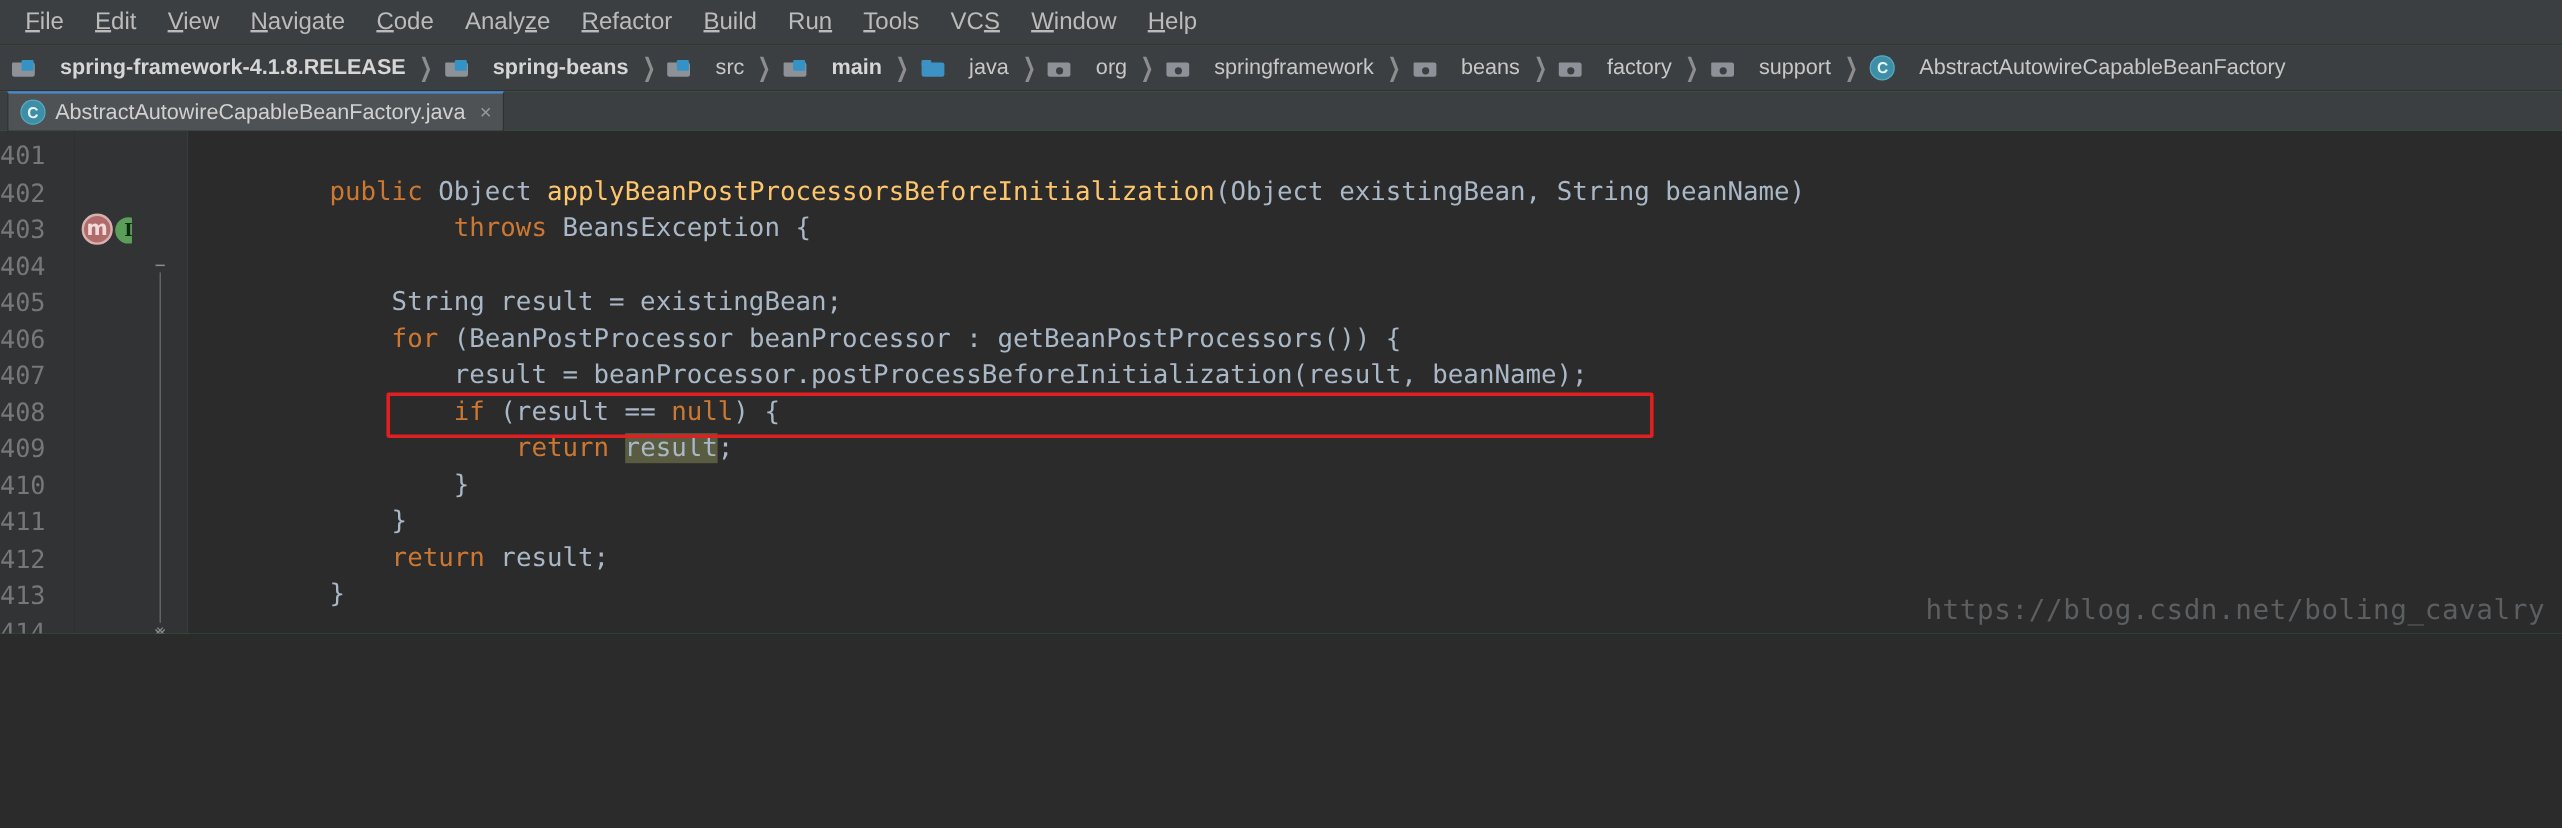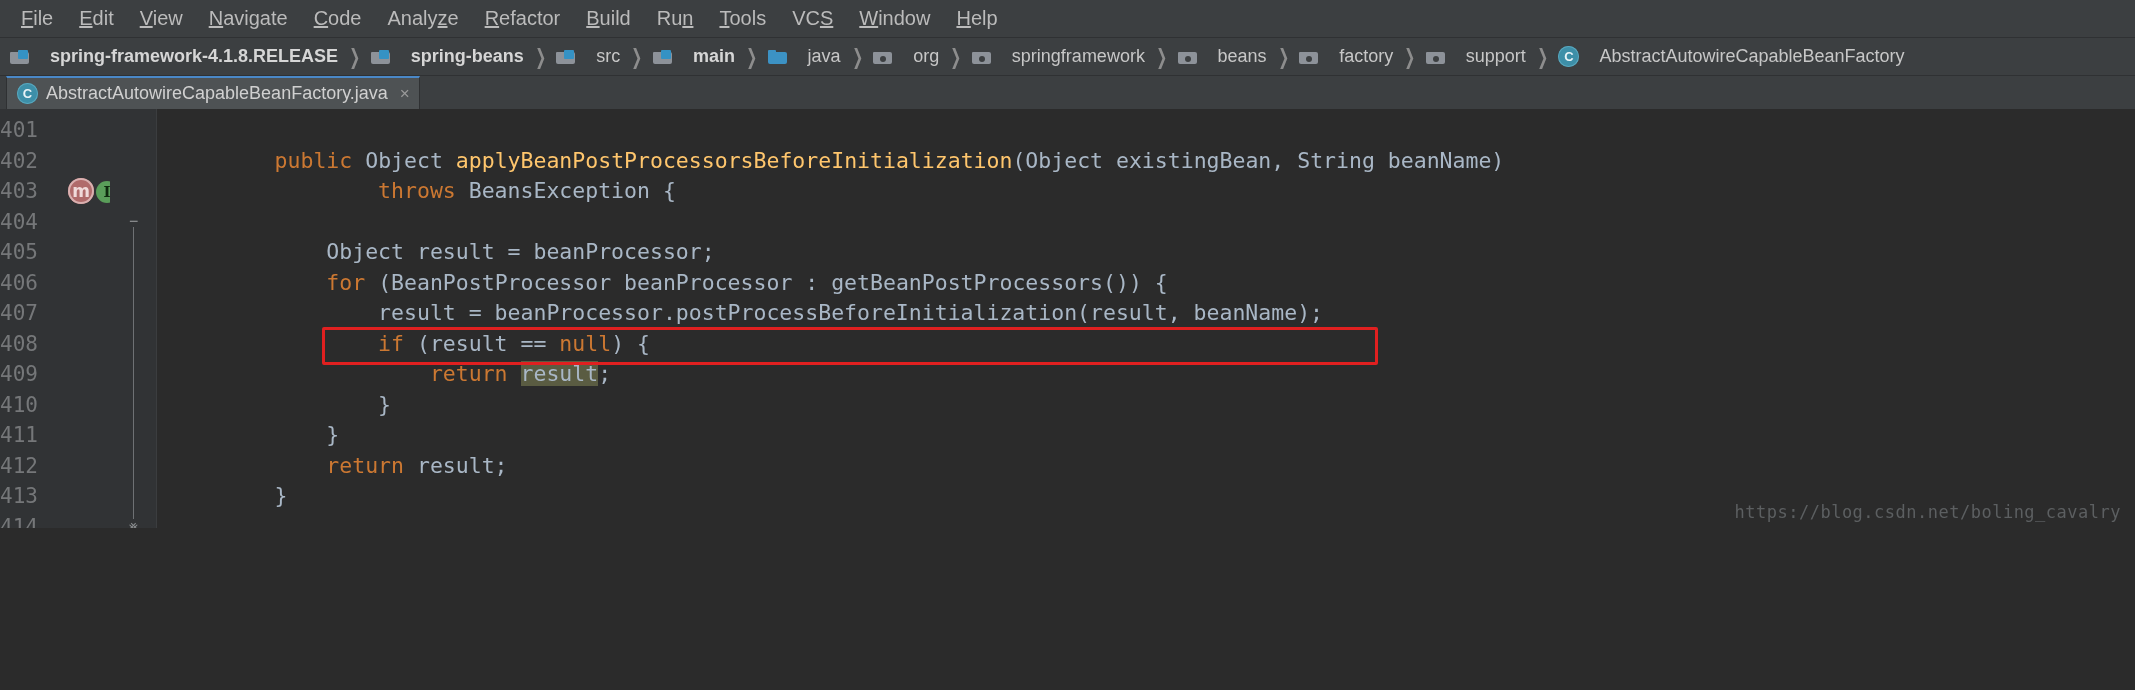--- a/index.html
+++ b/index.html
@@ -143,21 +143,21 @@
 
   
   .redbox{
     position:absolute;border:3px solid #e02020;border-radius:2px;
     pointer-events:none;
   }
   
   .watermark{
     position:absolute;right:14px;bottom:6px;
     font-family:"DejaVu Sans Mono","Liberation Mono",monospace;
-    font-size:17px;color:#5c5f61;letter-spacing:.5px;
+    font-size:23px;color:#5c5f61;letter-spacing:.5px;
   }
 </style>
 </head>
 <body>
 
 <div class="app">
 
   <div class="menubar" id="menubar">
       <div class="menu-item"><span class="mn">F</span>ile</div>
       <div class="menu-item"><span class="mn">E</span>dit</div>
@@ -264,21 +264,21 @@
     <div class="foldcol" id="foldcol">
         <div class="g-fold" style="left: 16px; top: 104.5px;">−</div>
         <div class="g-fold" style="left: 16px; top: 409.5px;">⨳</div>
         <div class="foldline" style="left: 23px; top: 117.5px; height: 292px;"></div>
       </div>
     <div class="code" id="codearea">
         <div class="cline">&nbsp;</div>
         <div class="cline"><span class="t-txt">        </span><span class="t-kw">public</span><span class="t-txt"> </span><span class="t-type">Object</span><span class="t-txt"> </span><span class="t-fn">applyBeanPostProcessorsBeforeInitialization</span><span class="t-txt">(Object existingBean, String beanName)</span></div>
         <div class="cline"><span class="t-txt">                </span><span class="t-kw">throws</span><span class="t-txt"> BeansException {</span></div>
         <div class="cline">&nbsp;</div>
-        <div class="cline"><span class="t-txt">            Object result = beanProcessor;</span></div>
+        <div class="cline"><span class="t-txt">            String result = existingBean;</span></div>
         <div class="cline"><span class="t-txt">            </span><span class="t-kw">for</span><span class="t-txt"> (BeanPostProcessor beanProcessor : getBeanPostProcessors()) {</span></div>
         <div class="cline"><span class="t-txt">                result = beanProcessor.postProcessBeforeInitialization(result, beanName);</span></div>
         <div class="cline"><span class="t-txt">                </span><span class="t-kw">if</span><span class="t-txt"> (result == </span><span class="t-kw">null</span><span class="t-txt">) {</span></div>
         <div class="cline"><span class="t-txt">                    </span><span class="t-kw">return</span><span class="t-txt"> </span><span class="t-hl">result</span><span class="t-txt">;</span></div>
         <div class="cline"><span class="t-txt">                }</span></div>
         <div class="cline"><span class="t-txt">            }</span></div>
         <div class="cline"><span class="t-txt">            </span><span class="t-kw">return</span><span class="t-txt"> result;</span></div>
         <div class="cline"><span class="t-txt">        }</span></div>
       </div>
 

